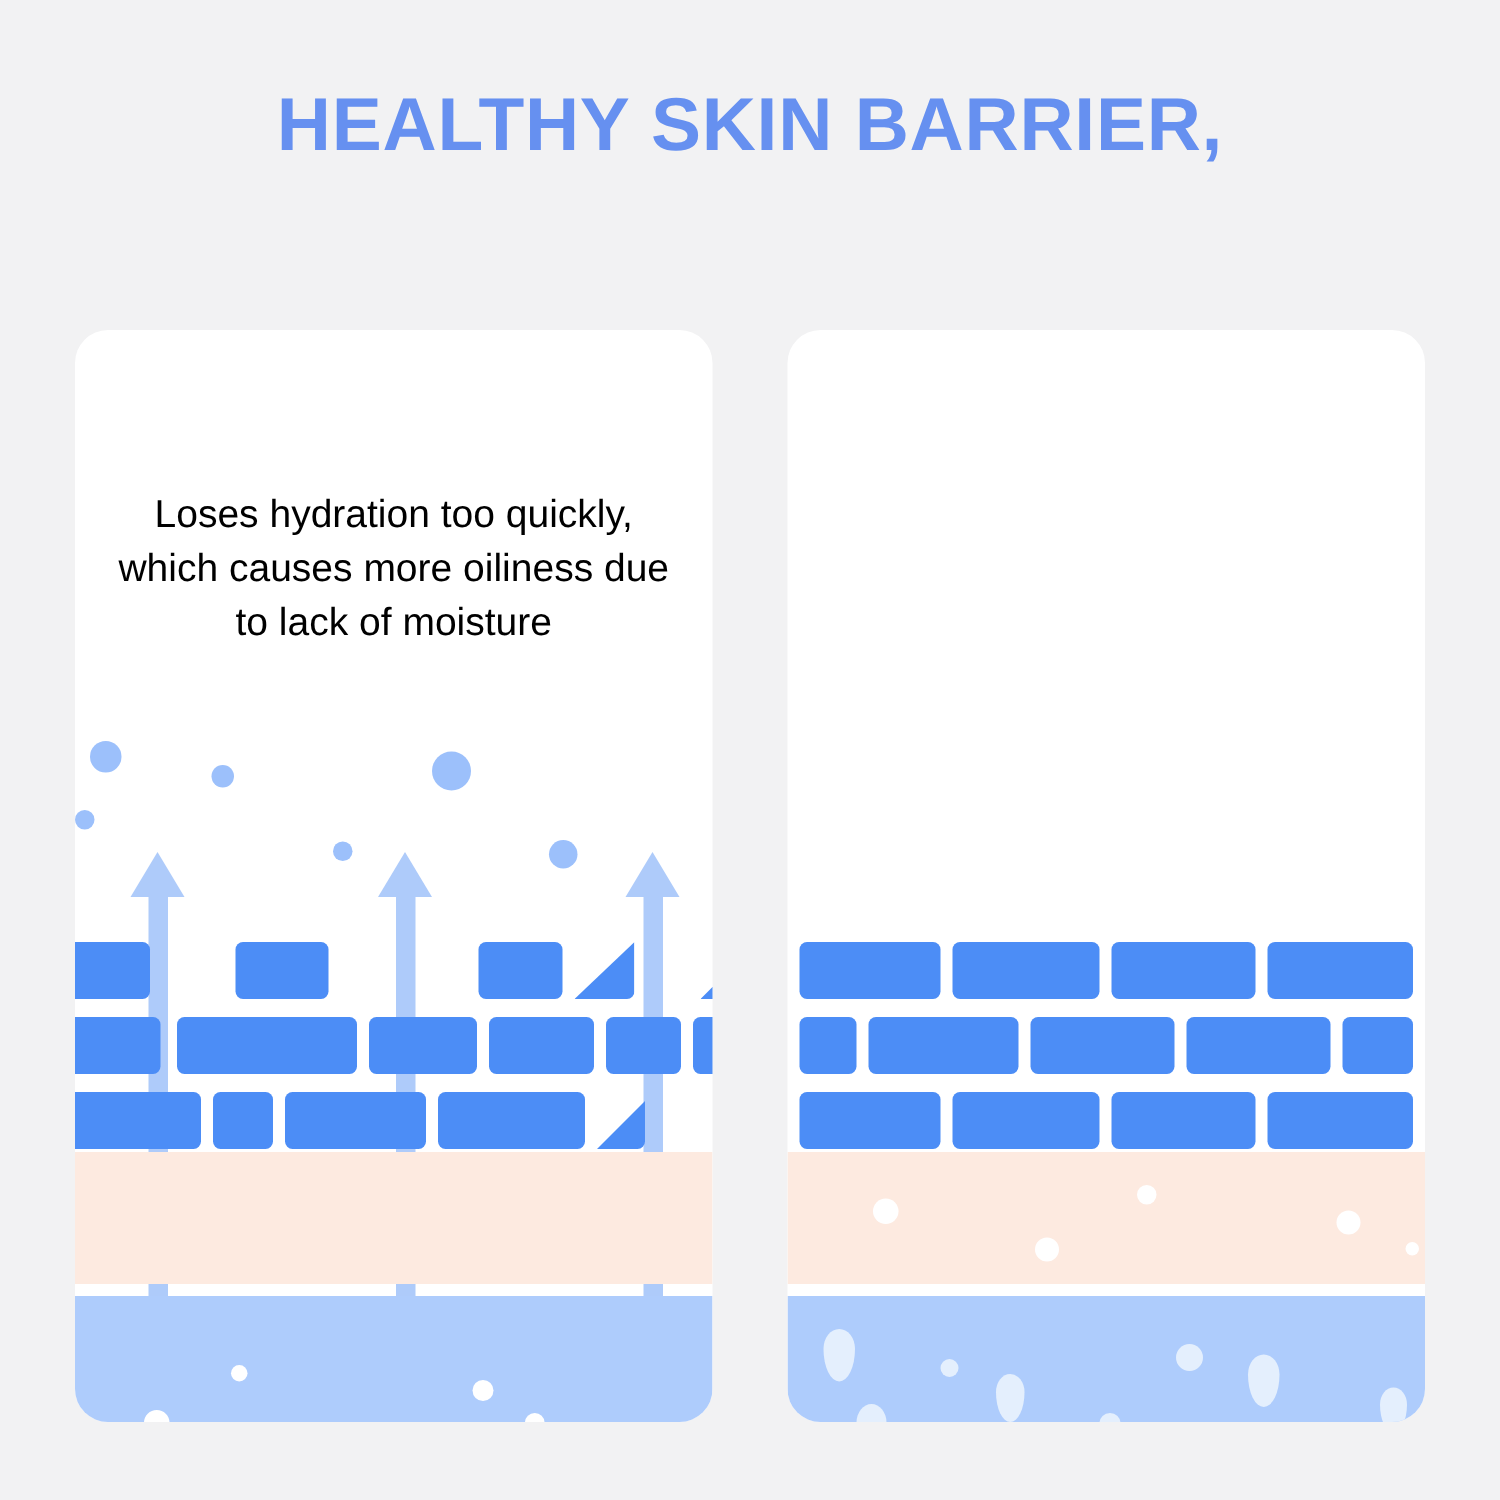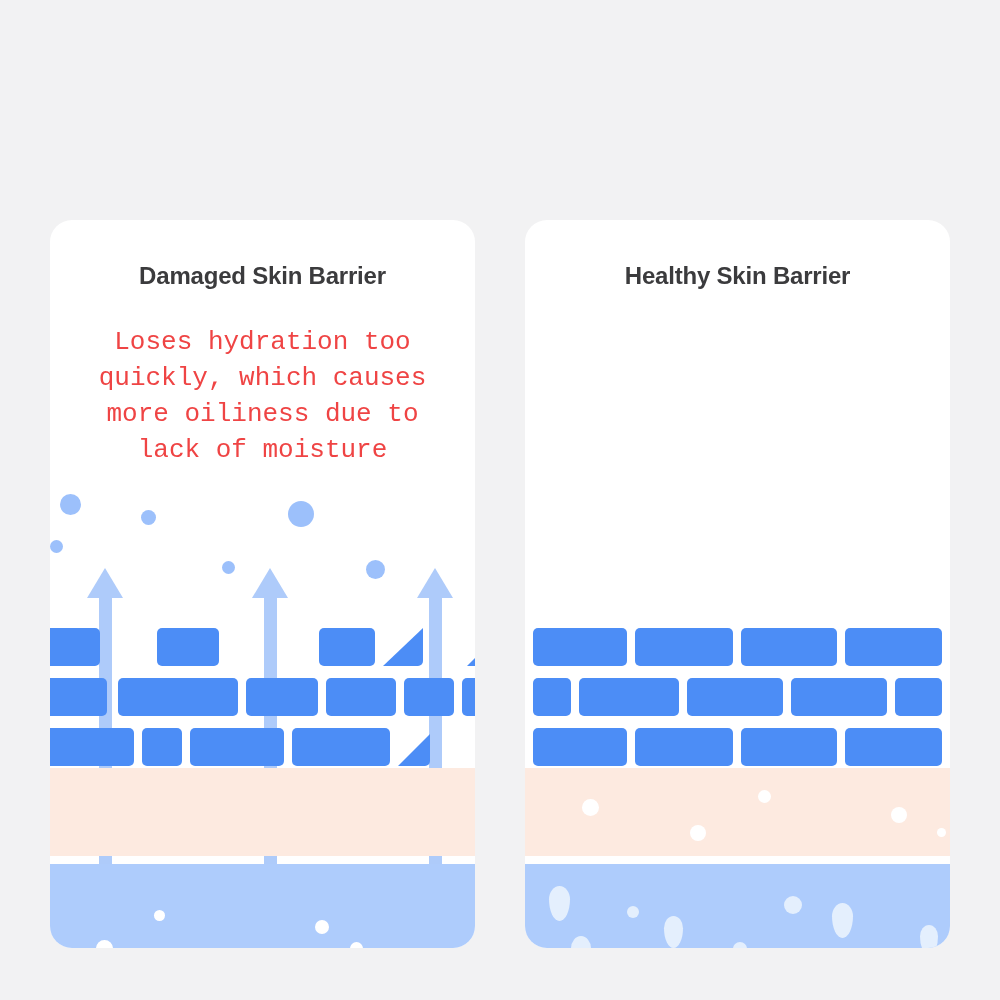--- a/index.html
+++ b/index.html
@@ -53,22 +53,21 @@
     letter-spacing: -0.2px;
   }
   .card-body {
     position: absolute;
     top: 104px;
     left: 28px;
     width: 369px;
     text-align: center;
     font-size: 26px;
     line-height: 36px;
-    color: #ef4444;
-    font-family: Liberation Mono, monospace;
+    color: #000000;
   }
 
   
   .layer-oil {
     position: absolute;
     left: 0;
     width: 100%;
     top: 548px;
     height: 88px;
     background: #fdeae0;
@@ -135,25 +134,25 @@
     position: absolute;
     background: #e4effd;
     border-radius: 50% 50% 50% 50% / 62% 62% 38% 38%;
     transform: rotate(180deg);
   }
 </style>
 </head>
 <body>
 
 <div id="page-title">
+  <span class="ttl-line">HEALTHY SKIN BARRIER,</span>
 </div>
 
 <div class="card" id="card-damaged">
 
-  <div class="card-heading">Damaged Skin Barrier</div>
   <div class="card-body">Loses hydration too quickly, which causes more oiliness due to lack of moisture</div>
 
   <div class="bubble" style="left:10px;  top:274px; width:21px; height:21px;"></div>
   <div class="bubble" style="left:0px;   top:320px; width:13px; height:13px;"></div>
   <div class="bubble" style="left:91px;  top:290px; width:15px; height:15px;"></div>
   <div class="bubble" style="left:238px; top:281px; width:26px; height:26px;"></div>
   <div class="bubble" style="left:172px; top:341px; width:13px; height:13px;"></div>
   <div class="bubble" style="left:316px; top:340px; width:19px; height:19px;"></div>
 
   <div class="arrow" style="left:37px; top:348px;">
@@ -192,21 +191,20 @@
   <div class="layer-water">
     <div class="dot-white" style="left:104px; top:46px; width:11px; height:11px;"></div>
     <div class="dot-white" style="left:265px; top:56px; width:14px; height:14px;"></div>
     <div class="dot-white" style="left:46px;  top:76px; width:17px; height:17px;"></div>
     <div class="dot-white" style="left:300px; top:78px; width:13px; height:13px;"></div>
   </div>
 </div>
 
 <div class="card" id="card-healthy">
 
-  <div class="card-heading">Healthy Skin Barrier</div>
 
   <div class="brick" style="left:8px;   top:408px; width:94px; height:38px;"></div>
   <div class="brick" style="left:110px; top:408px; width:98px; height:38px;"></div>
   <div class="brick" style="left:216px; top:408px; width:96px; height:38px;"></div>
   <div class="brick" style="left:320px; top:408px; width:97px; height:38px;"></div>
 
   <div class="brick" style="left:8px;   top:458px; width:38px; height:38px;"></div>
   <div class="brick" style="left:54px;  top:458px; width:100px; height:38px;"></div>
   <div class="brick" style="left:162px; top:458px; width:96px; height:38px;"></div>
   <div class="brick" style="left:266px; top:458px; width:96px; height:38px;"></div>

